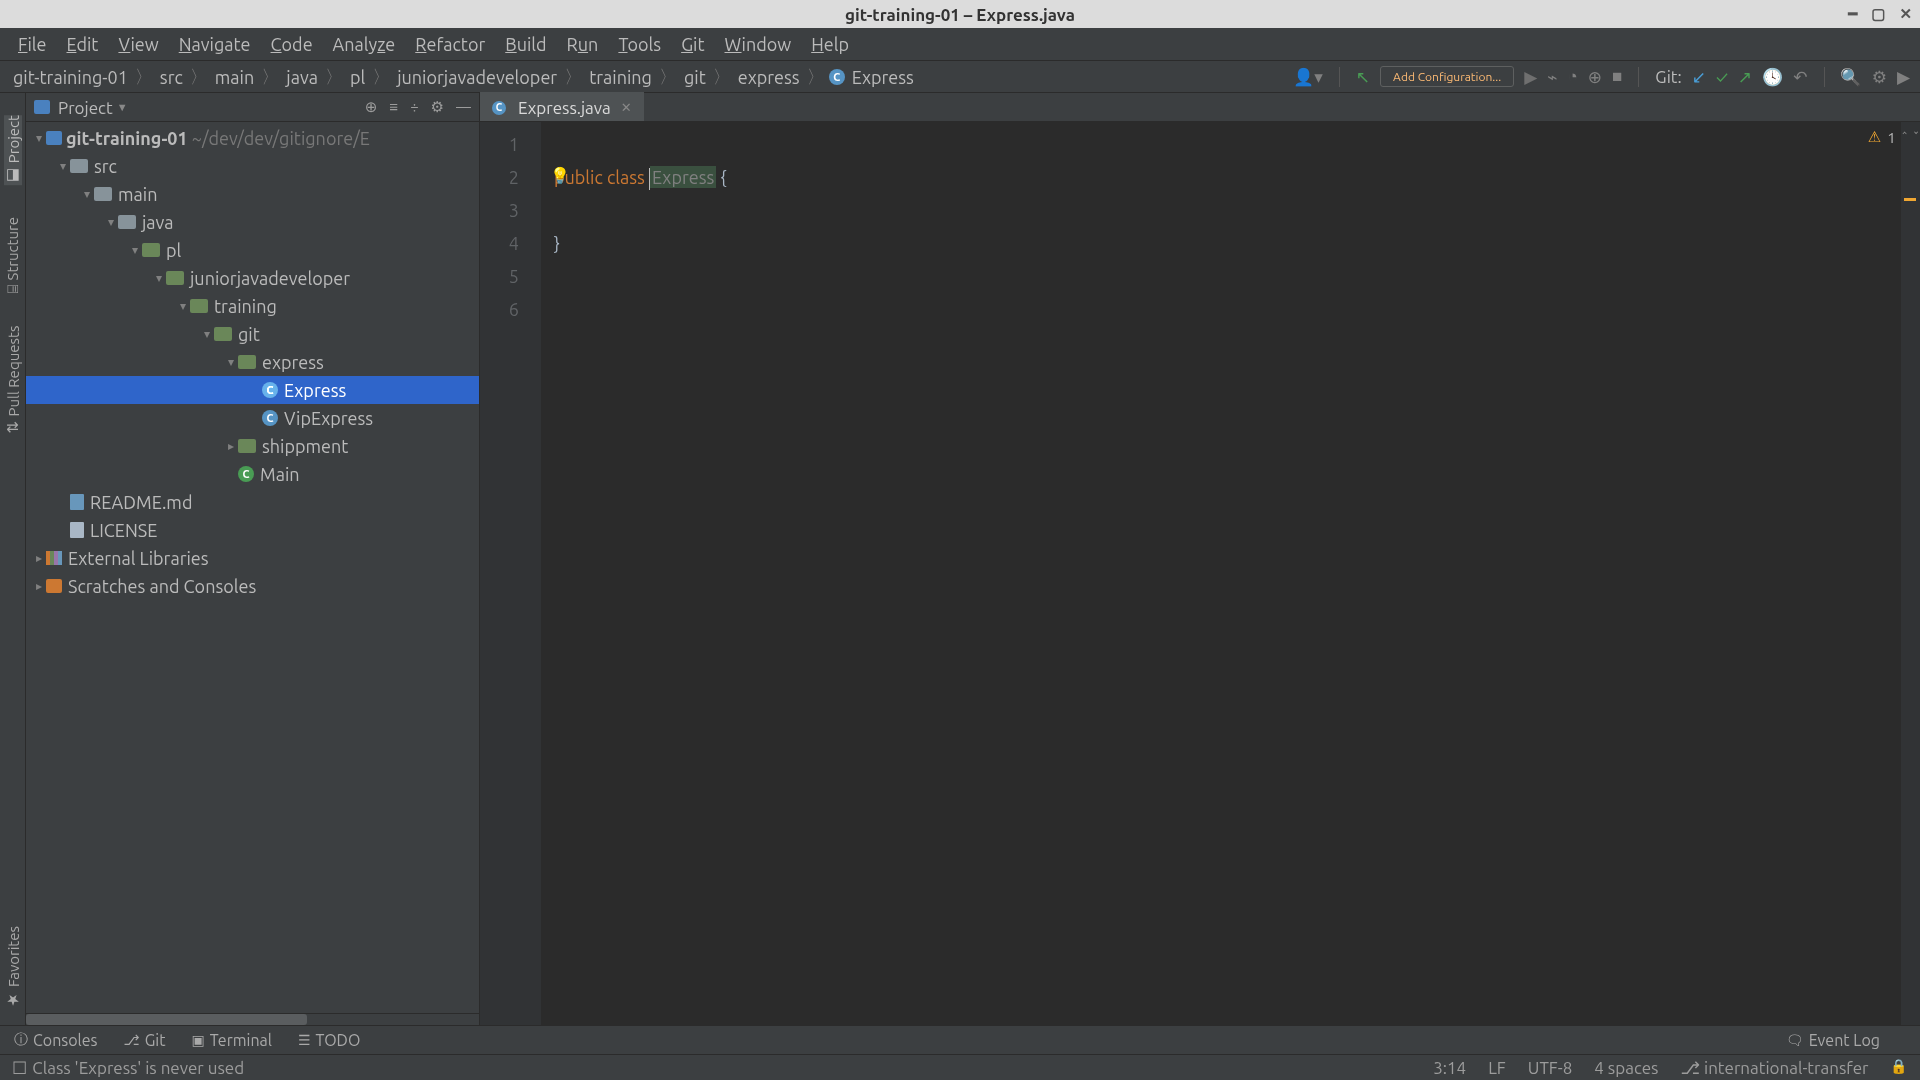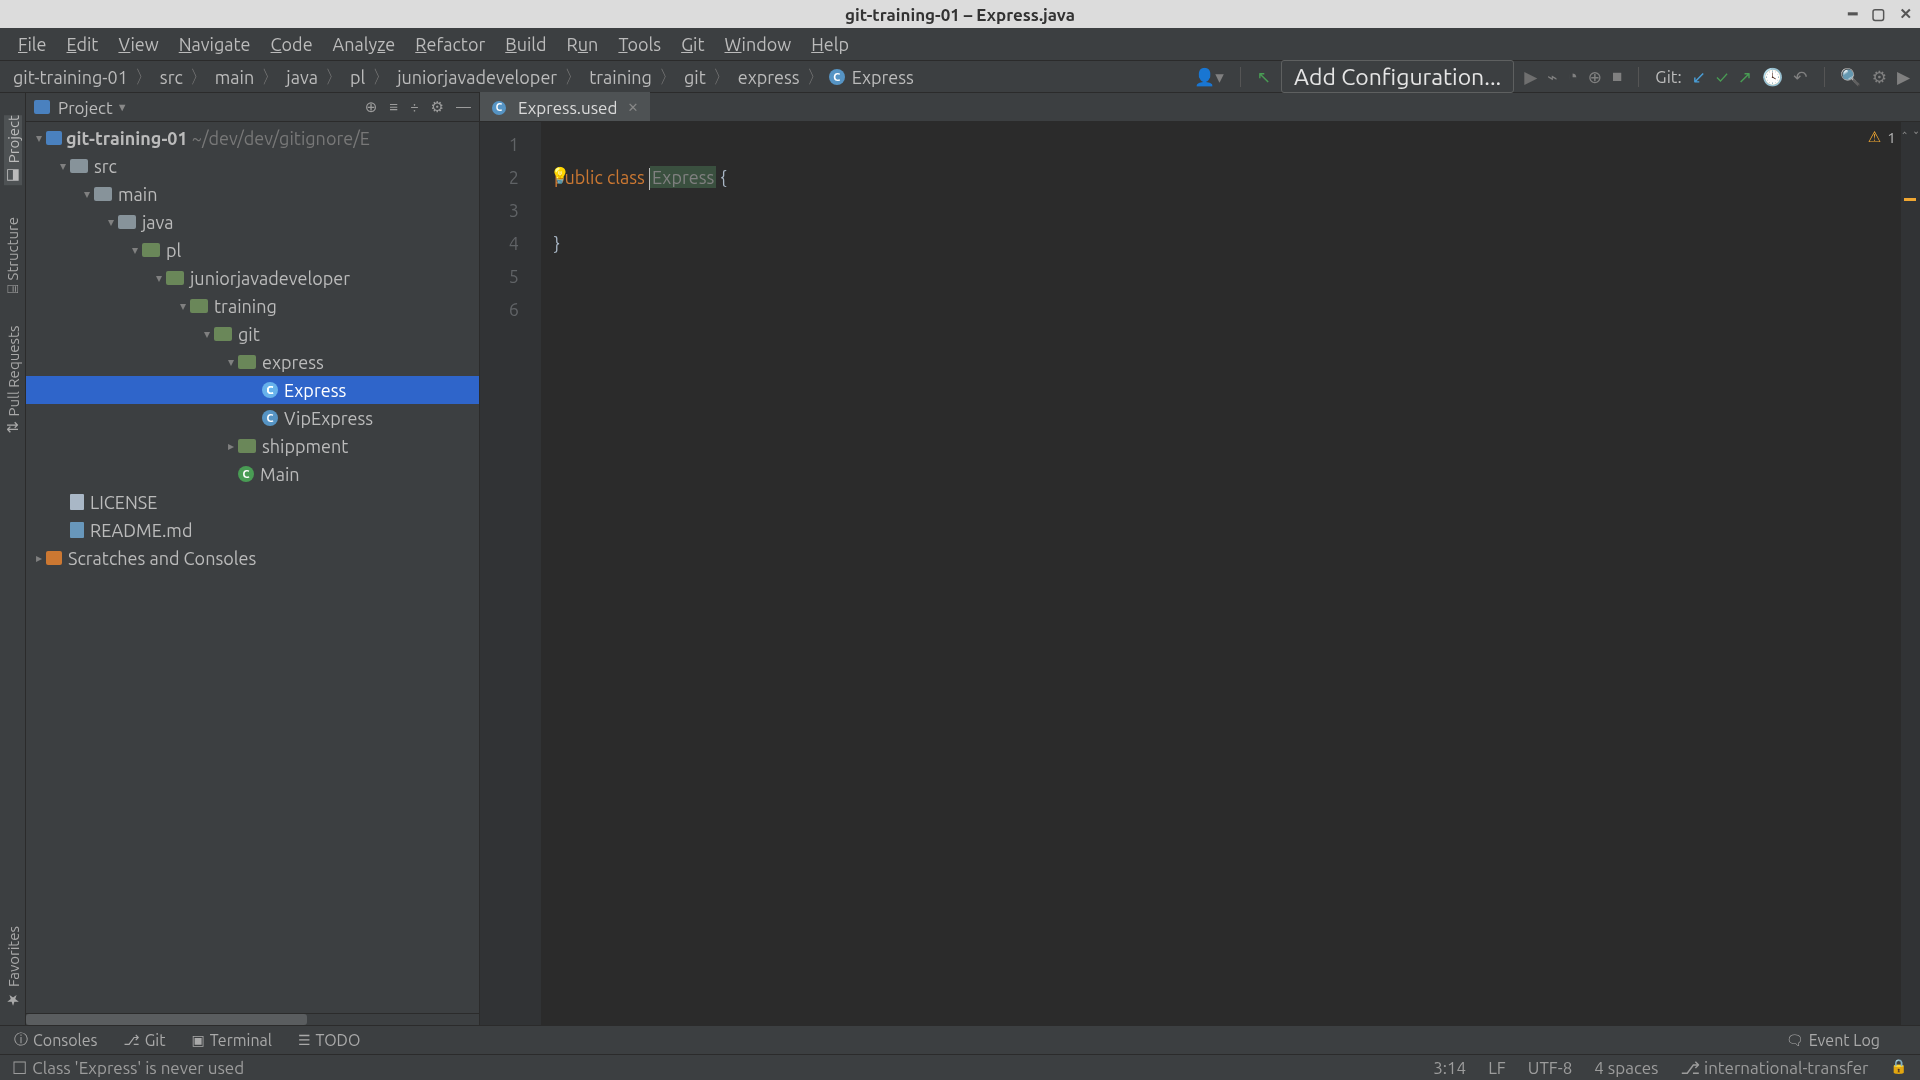--- a/index.html
+++ b/index.html
@@ -17,21 +17,21 @@
 
 
 .toolbar-row { height: 32px; background: #3c3f41; display: flex; align-items: center; border-bottom: 1px solid #2b2b2b; padding: 0 10px; }
 .breadcrumbs { display: flex; align-items: center; font-size: 18px; color: #bbbbbb; }
 .crumb { cursor: pointer; padding: 0 3px; }
 .crumb-sep { color: #777; margin: 0 4px; }
 .crumb.last { color: #bbbbbb; }
 .class-icon { display: inline-flex; width: 16px; height: 16px; border-radius: 50%; background: #5694c4; color: #fff; font-size: 11px; font-weight: bold; align-items: center; justify-content: center; margin-right: 4px; }
 .toolbar-right { margin-left: auto; display: flex; align-items: center; gap: 10px; }
 .toolbar-right .icon-btn { cursor: pointer; color: #808080; font-size: 17px; }
-.run-config { background: #3c3f41; border: 1px solid #5e6060; padding: 3px 12px; color: #e5e5e5; font-size: 23px; border-radius: 3px; cursor: pointer; }
+.run-config { background: #3c3f41; border: 1px solid #5e6060; padding: 3px 12px; color: #fdba74; font-size: 12px; border-radius: 3px; cursor: pointer; }
 .git-label { color: #bbbbbb; font-size: 17px; }
 .play-tri { color: #499c54; }
 
 
 .main-area { flex: 1; display: flex; min-height: 0; }
 
 
 .sidebar-strip { width: 26px; background: #3c3f41; border-right: 1px solid #2b2b2b; display: flex; flex-direction: column; align-items: center; padding-top: 6px; }
 .sidebar-strip .rot { writing-mode: vertical-rl; transform: rotate(180deg); margin: 16px 0; font-size: 15px; color: #a9a9a9; cursor: pointer; display: flex; align-items: center; gap: 4px; }
 .sidebar-strip .rot.active { color: #bbbbbb; background: #4e5254; }
@@ -261,43 +261,48 @@
       <div class="tree-row" style="padding-left:198px">
           <span class="tree-arrow closed"></span>
           <span class="folder-icon pkg"></span>
           <span>shippment</span>
         </div>
       <div class="tree-row" style="padding-left:212px">
           <span class="c-badge" style="background:#499c54">C</span>
           <span>Main</span>
         </div>
       <div class="tree-row" style="padding-left:44px">
+          <span class="file-icon" style="background:#6897bb"></span>
+          <span>README.md</span>
+        </div>
+      <div class="tree-row" style="padding-left:44px">
           <span class="file-icon"></span>
           <span>LICENSE</span>
         </div>
-      <div class="tree-row" style="padding-left:44px">
-          <span class="file-icon" style="background:#6897bb"></span>
-          <span>README.md</span>
+      <div class="tree-row" style="padding-left:6px">
+          <span class="tree-arrow closed"></span>
+          <span class="lib-icon"></span>
+          <span>External Libraries</span>
         </div>
       <div class="tree-row" style="padding-left:6px">
           <span class="tree-arrow closed"></span>
           <span class="scratch-icon"></span>
           <span>Scratches and Consoles</span>
         </div>
     </div>
     <div class="proj-scrollbar">
         <div class="thumb"></div>
       </div>
   </div>
 
   <div class="editor-area">
     <div class="tabs-bar">
       <div class="tab active">
         <span class="c-badge" style="width:14px;height:14px;font-size:10px">C</span>
-        <span>Express.used</span>
+        <span>Express.java</span>
         <span class="close">✕</span>
       </div>
     </div>
     <div class="editor-body">
       <div class="gutter">
         <div class="ln">1</div>
         <div class="ln">2</div>
         <div class="ln">3</div>
         <div class="ln">4</div>
         <div class="ln">5</div>

